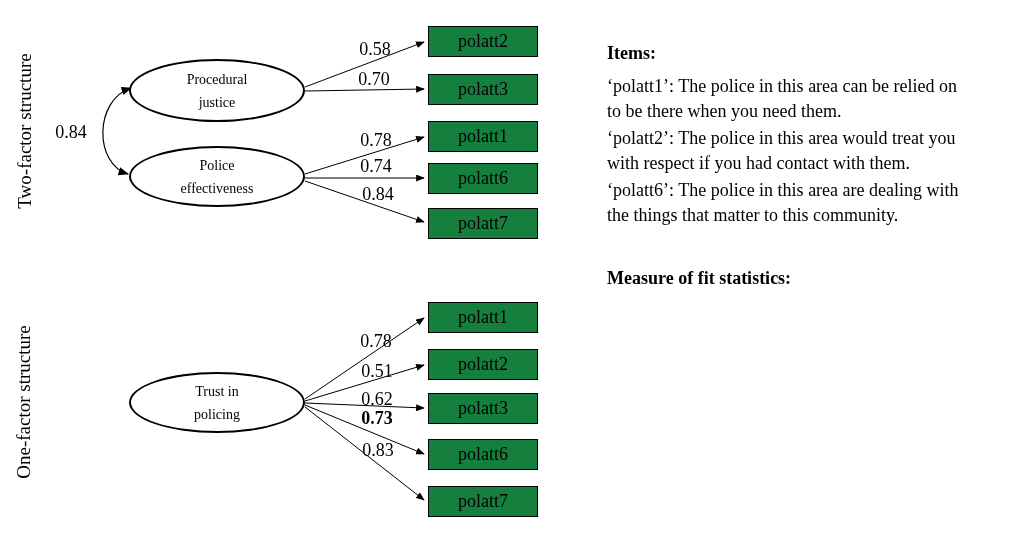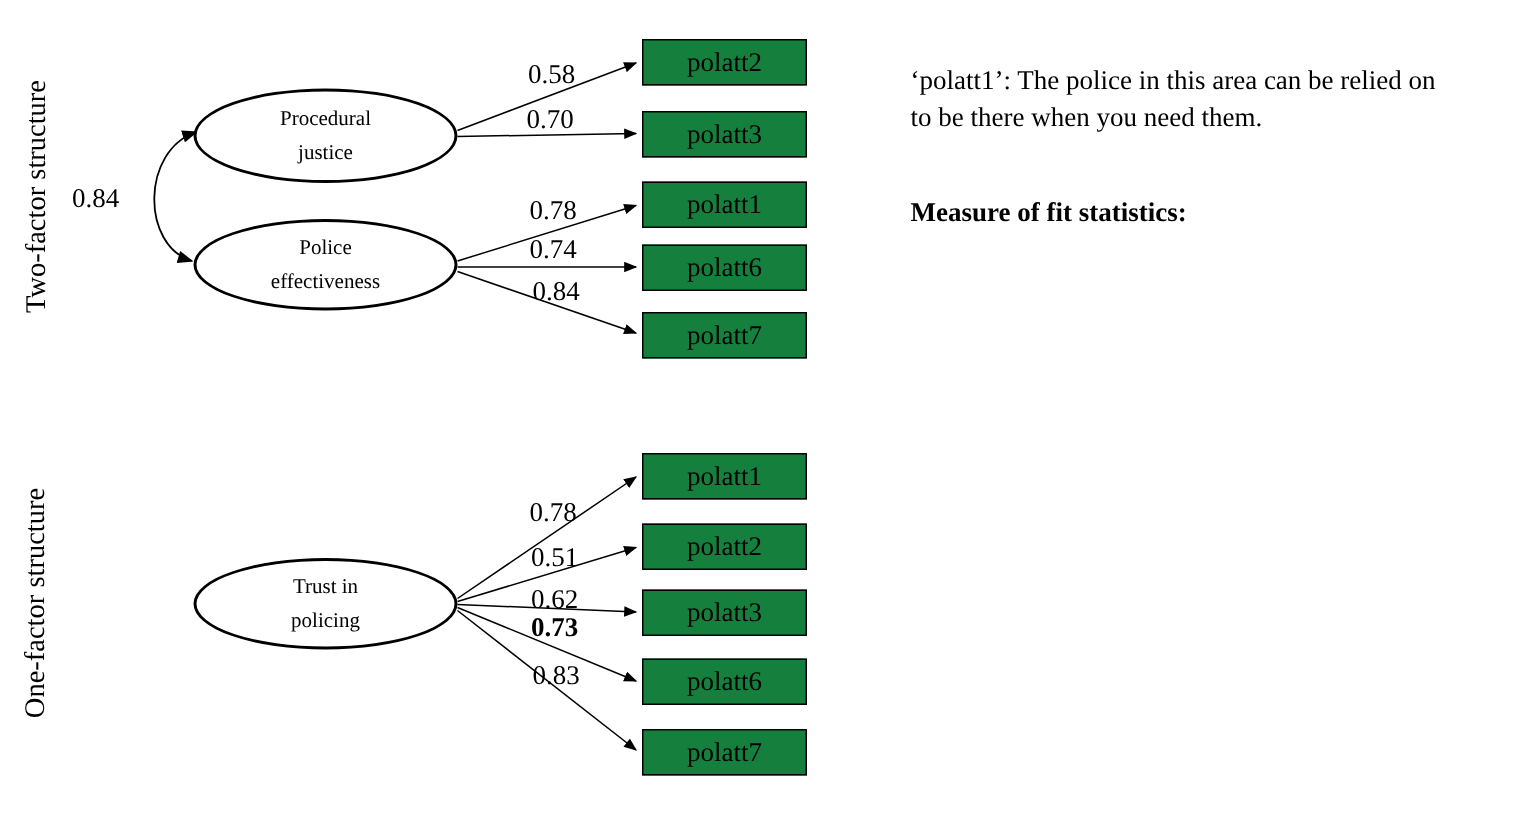--- a/index.html
+++ b/index.html
@@ -46,21 +46,21 @@
     border: 1.5px solid #000;
     display: flex;
     align-items: center;
     justify-content: center;
     font-size: 18px;
     background: #15803d;
   }
   .loading {
     position: absolute;
     width: 46px;
-    text-align: left;
+    text-align: center;
     font-size: 18px;
     line-height: 20px;
   }
   .right-col {
     position: absolute;
     left: 607px;
     top: 41px;
     width: 416px;
     font-size: 18px;
     line-height: 25px;
@@ -128,18 +128,23 @@
   <div class="item-box" style="top:439px;">polatt6</div>
   <div class="item-box" style="top:486px;">polatt7</div>
 
   <div class="loading" style="left:353px; top:331px;">0.78</div>
   <div class="loading" style="left:354px; top:361px;">0.51</div>
   <div class="loading" style="left:354px; top:389px;">0.62</div>
   <div class="loading" style="left:354px; top:408px;font-weight:bold;">0.73</div>
   <div class="loading" style="left:355px; top:440px;">0.83</div>
 
   <div class="right-col">
+    <div class="heading">Items:</div>
     <p class="para">‘polatt1’: The police in this area can be relied on
 to be there when you need them.</p>
+    <p class="para">‘polatt2’: The police in this area would treat you
+with respect if you had contact with them.</p>
+    <p class="para">‘polatt6’: The police in this area are dealing with
+the things that matter to this community.</p>
     <div class="fit-heading">Measure of fit statistics:</div>
   </div>
 
 </div>
 
 </body></html>

